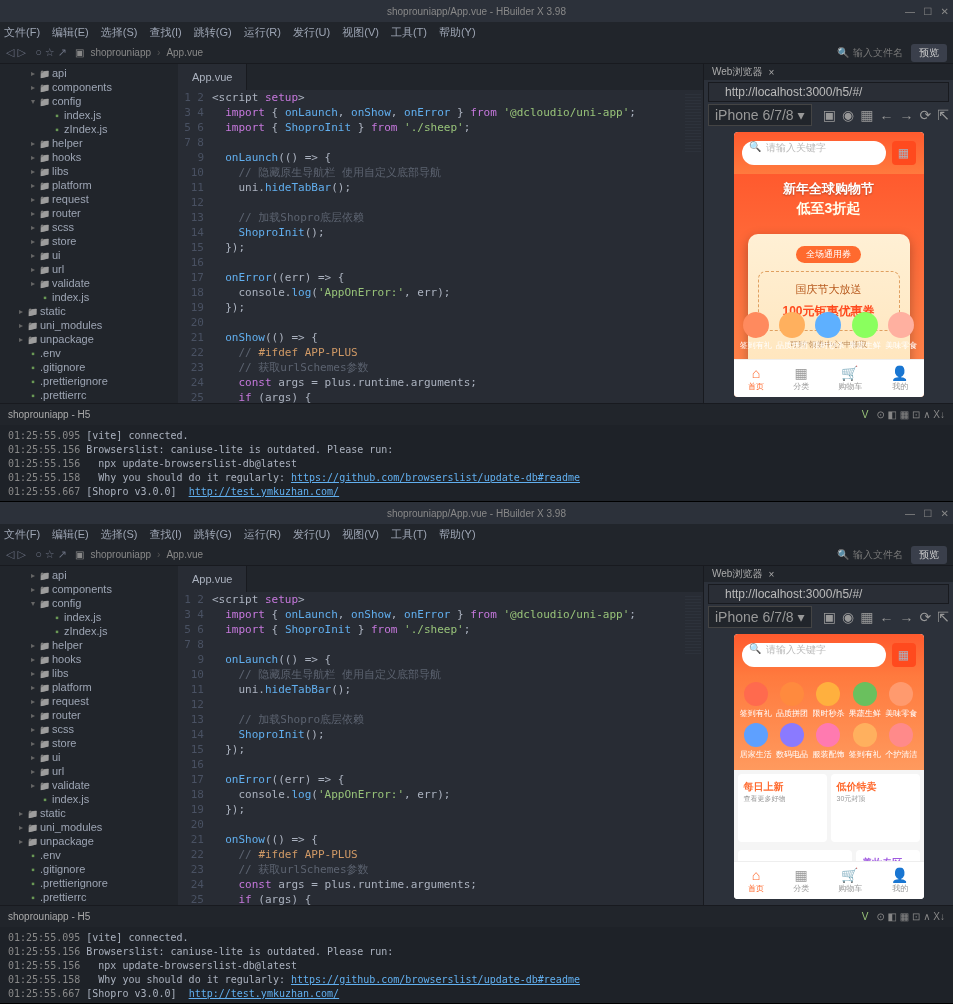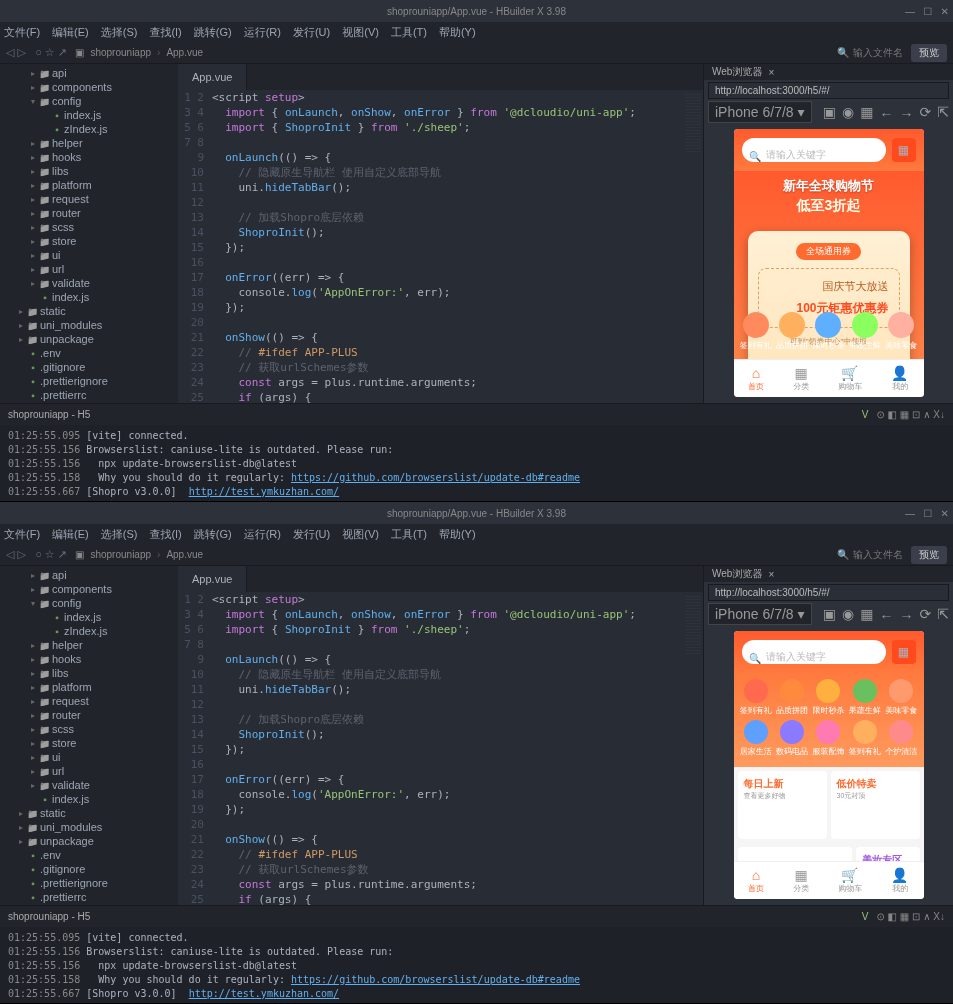--- a/index.html
+++ b/index.html
@@ -35,35 +35,35 @@
 .code .kw { color: #c678dd; }
 .code .fn { color: #61afef; }
 .code .str { color: #98c379; }
 .code .cmt { color: #5c6370; }
 .code .pp { color: #d19a66; }
 .minimap { width: 20px; background: #282c34; }
 .minimap .mm-block { margin: 4px 2px; height: 60px; background: linear-gradient(#3a3f4b 30%, transparent 30%); background-size: 100% 3px; opacity: 0.3; }
 .preview-pane { width: 250px; background: #2c313a; display: flex; flex-direction: column; border-left: 1px solid #181a1f; }
 .preview-tab { height: 22px; display: flex; align-items: center; padding: 0 8px; font-size: 10px; color: #aaa; background: #21252b; }
 .preview-tab .close { margin-left: 6px; }
-.url-bar { height: 20px; background: #2a2e36; border: 1px solid #181a1f; margin: 2px 4px; padding: 2px 6px; font-size: 10px; color: #bbb; }
+.url-bar { height: 20px; background: #2a2e36; border: 1px solid #181a1f; margin: 2px 4px; padding: 2px 16px; font-size: 12px; color: #bbb; }
 .device-bar { height: 22px; display: flex; align-items: center; padding: 0 4px; gap: 6px; font-size: 14px; color: #999; }
 .device-bar .device { background: #21252b; padding: 2px 6px; border: 1px solid #444; }
 .device-bar .icons { display: flex; gap: 6px; margin-left: auto; }
 .phone { margin: 6px auto; width: 190px; height: 360px; background: #fff; border-radius: 4px; overflow: hidden; display: flex; flex-direction: column; position: relative; }
 .phone-header { height: 42px; background: linear-gradient(#ff5a2e, #ff7a3e); display: flex; align-items: center; padding: 0 8px; }
-.phone-search { flex: 1; height: 24px; background: #fff; border-radius: 12px; display: flex; align-items: flex-end; padding: 0 8px; font-size: 10px; color: #bbb; }
+.phone-search { flex: 1; height: 24px; background: #fff; border-radius: 12px; display: flex; align-items: flex-start; padding: 0 8px; font-size: 10px; color: #bbb; }
 .phone-search::before { content: "🔍"; font-size: 10px; margin-right: 4px; }
 .phone-cart { width: 24px; height: 24px; background: #ff4a1e; border-radius: 4px; margin-left: 6px; display: flex; align-items: center; justify-content: center; font-size: 12px; }
 .phone-body { flex: 1; background: linear-gradient(#ff5a2e, #ff8a4e); position: relative; overflow: hidden; }
 .banner-text { text-align: center; color: #fff; font-weight: bold; padding: 6px 12px 2px; font-size: 13px; text-shadow: 0 1px 2px rgba(0,0,0,0.3); }
 .banner-sub { text-align: center; color: #ffe; font-size: 14px; font-weight: bold; }
 .coupon-modal { position: absolute; top: 60px; left: 14px; right: 14px; background: linear-gradient(#fff0d5, #ffe0b0); border-radius: 10px; padding: 12px 10px; text-align: center; box-shadow: 0 4px 12px rgba(0,0,0,0.3); }
 .coupon-tag { display: inline-block; background: #ff6a2e; color: #fff; padding: 2px 10px; border-radius: 10px; font-size: 9px; margin-bottom: 8px; }
-.coupon-box { border: 1px dashed #e0a060; border-radius: 8px; padding: 10px; color: #b85a1e; text-align: right; }
+.coupon-box { border: 1px dashed #e0a060; border-radius: 8px; padding: 10px; color: #b85a1e; }
 .coupon-title { font-size: 11px; margin-bottom: 6px; }
 .coupon-value { font-size: 12px; font-weight: bold; color: #ff4a1e; }
 .coupon-note { font-size: 8px; color: #b88a5e; margin-top: 8px; }
 .coupon-btn { margin-top: 50px; background: linear-gradient(#ff8a3e, #ff6a2e); color: #fff; padding: 8px; border-radius: 20px; font-size: 12px; font-weight: bold; }
 .category-row { position: absolute; bottom: 42px; left: 0; right: 0; display: flex; justify-content: space-around; padding: 4px; }
 .cat-item { display: flex; flex-direction: column; align-items: center; font-size: 8px; color: #fff; }
 .cat-icon { width: 26px; height: 26px; border-radius: 50%; margin-bottom: 2px; }
 .phone-tabbar { position: absolute; bottom: 0; left: 0; right: 0; height: 38px; background: #fff; display: flex; justify-content: space-around; align-items: center; border-top: 1px solid #eee; }
 .tab-item { display: flex; flex-direction: column; align-items: center; font-size: 8px; color: #999; }
 .tab-item.active { color: #ff6a2e; }

